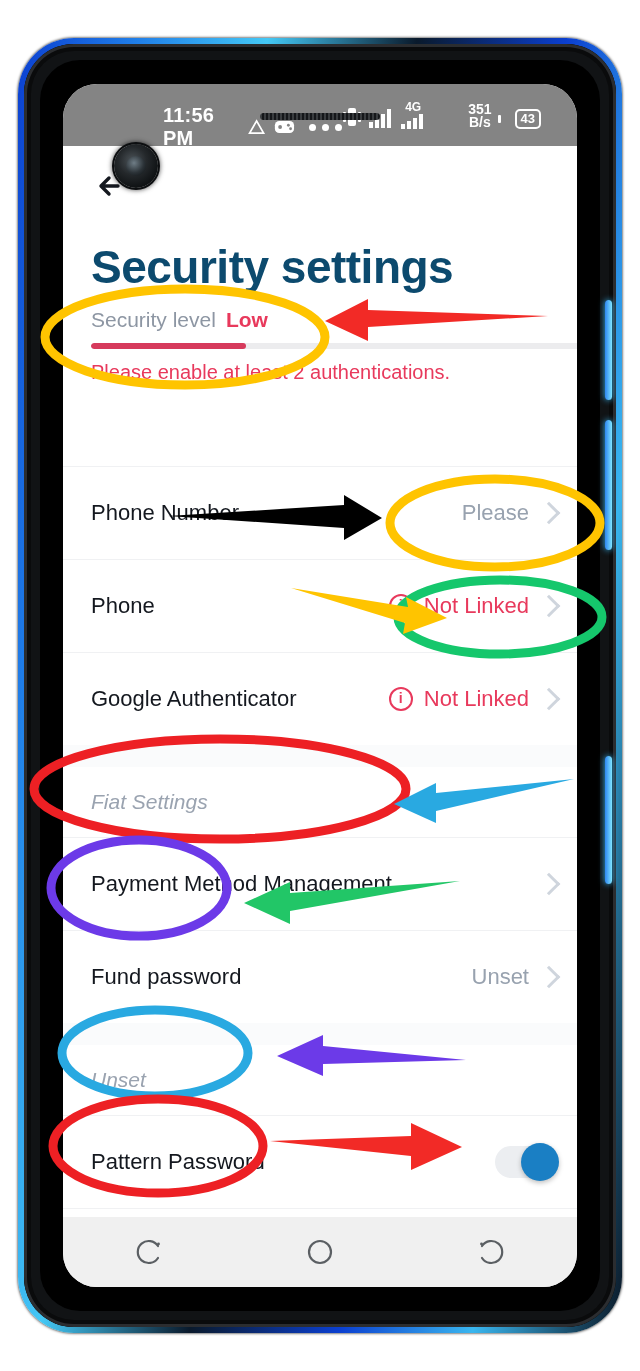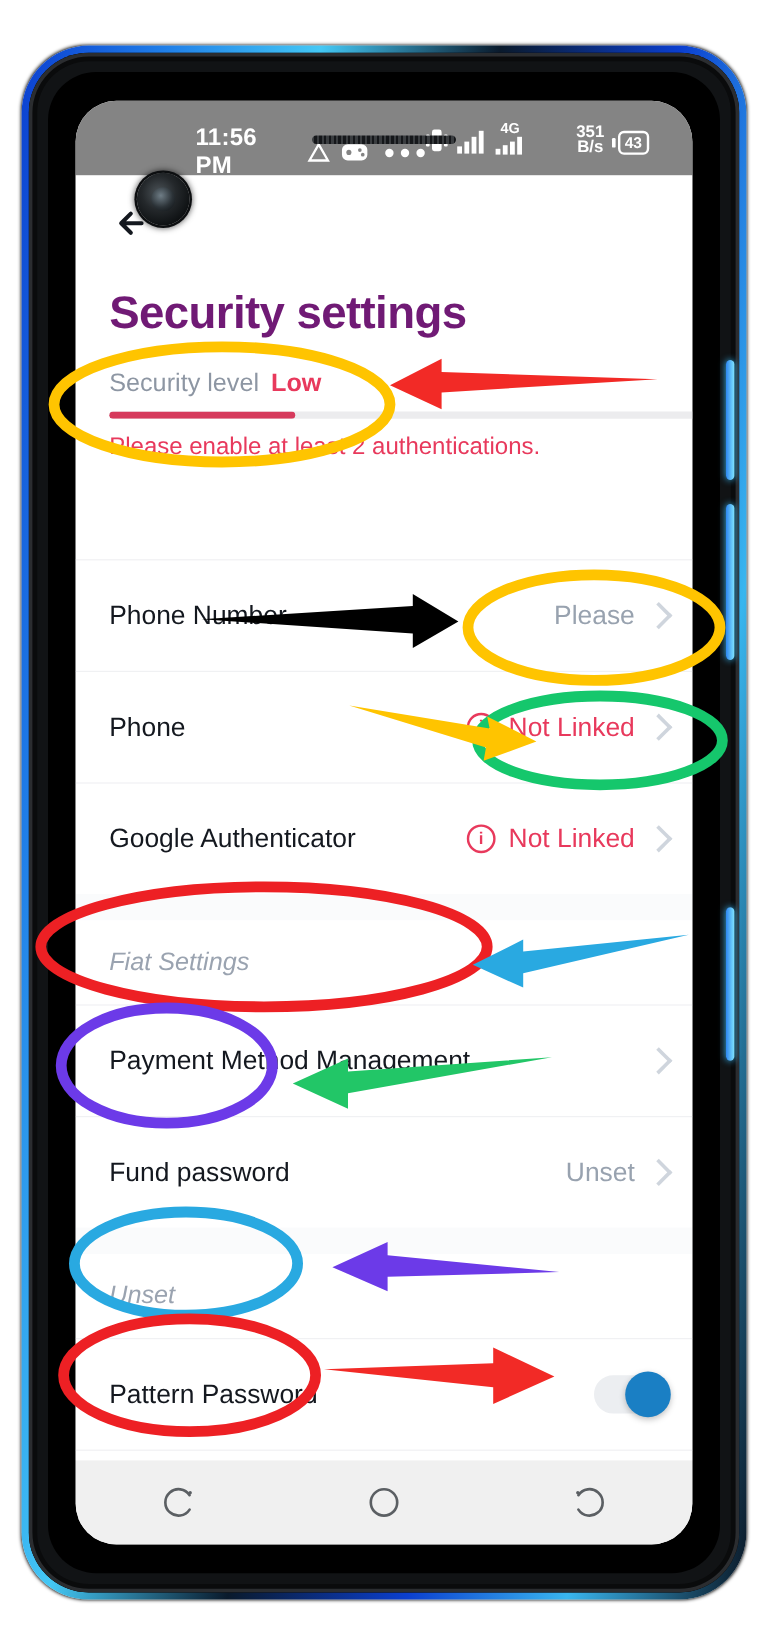--- a/index.html
+++ b/index.html
@@ -37,27 +37,27 @@
   
   #status-bar{position:absolute;left:0;top:0;right:0;height:62px;background:#848484;
       color:#fff;display:flex;align-items:center;z-index:5;}
   #status-left{display:flex;align-items:center;gap:8px;padding-left:100px;font-size:20px;font-weight:700;letter-spacing:.2px;margin-top:24px;}
   #status-right{margin-left:auto;display:flex;align-items:flex-end;gap:6px;padding-right:36px;}
   .dots{display:flex;gap:6px;align-items:center;margin-left:6px;}
   .dots i{width:7px;height:7px;border-radius:50%;background:#fff;display:block;}
   .netspeed{font-size:14px;font-weight:700;line-height:13px;text-align:center;margin-left:36px;}
   .batt{border:2px solid #fff;border-radius:5px;font-size:13px;font-weight:700;
       padding:0 4px;line-height:16px;}
-  .batt-wrap{display:flex;align-items:center;gap:2px;}
+  .batt-wrap{display:flex;align-items:center;gap:14px;}
   .batt-nub{width:3px;height:8px;background:#fff;border-radius:1px;}
 
   
   #app{position:absolute;left:0;top:62px;right:0;bottom:70px;background:#fff;overflow:hidden;}
   #back-btn{position:absolute;left:28px;top:20px;width:44px;height:44px;cursor:pointer;}
-  #page-title{position:absolute;left:28px;top:94px;font-size:38px;font-weight:700;color:#701a75;letter-spacing:-.5px;}
+  #page-title{position:absolute;left:28px;top:94px;font-size:46px;font-weight:700;color:#0c4a6e;letter-spacing:-.5px;}
 
   #sec-level{position:absolute;left:28px;top:162px;right:20px;}
   .sl-row{display:flex;align-items:flex-end;gap:10px;}
   .sl-label{font-size:21px;color:#8d96a3;}
   .sl-value{font-size:21px;color:#e8395c;font-weight:600;}
   #sl-bar{margin-top:11px;height:6px;border-radius:3px;background:#ececee;width:515px;position:relative;overflow:hidden;}
   #sl-fill{position:absolute;left:0;top:0;bottom:0;background:#d63a5c;border-radius:3px;}
   #sl-hint{margin-top:12px;font-size:20px;color:#e8395c;}
 
   .list{position:absolute;left:0;right:0;}

